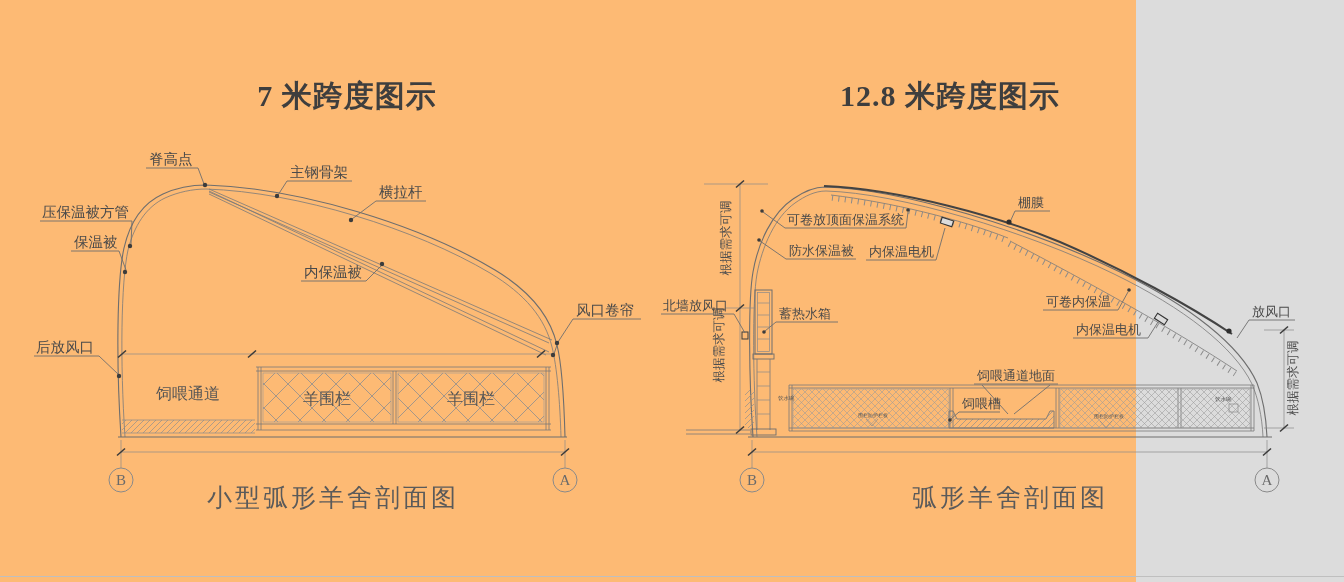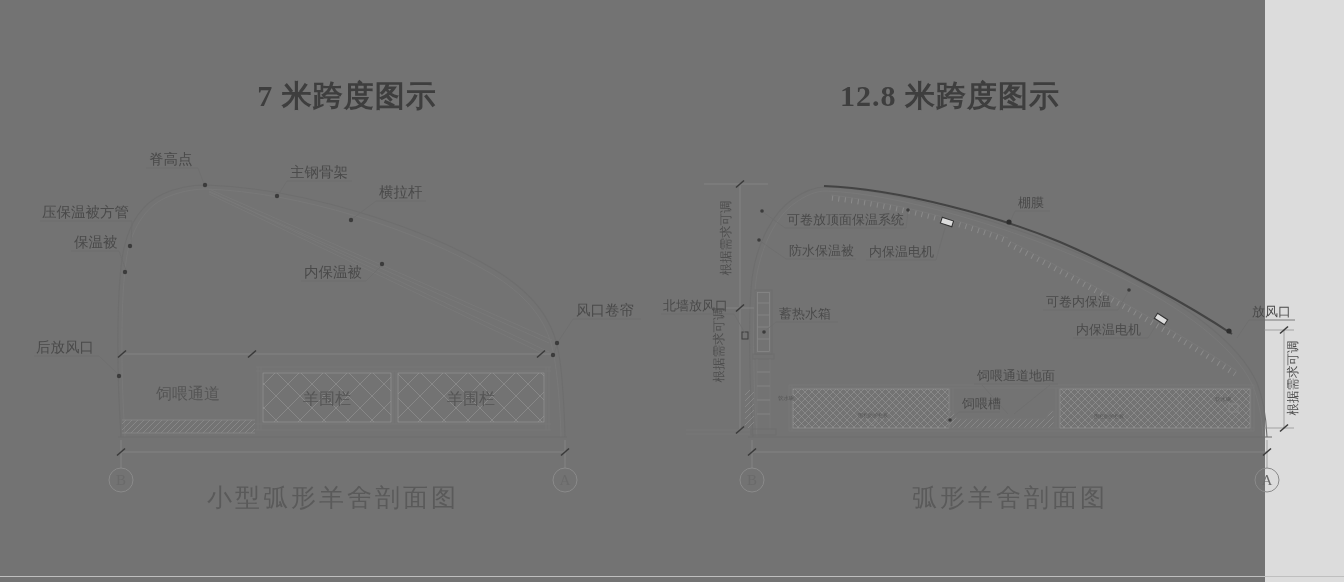--- a/index.html
+++ b/index.html
@@ -1,17 +1,17 @@
 <!DOCTYPE html>
 <html><head>
 <meta charset="utf-8">
 <style>
   html,body{margin:0;padding:0;}
   body{background:#dcdcdc;width:1344px;height:582px;overflow:hidden;}
-  #stage{position:relative;width:1265px;height:582px;background:#737373;}
+  #stage{position:relative;width:1136px;height:582px;background:#fdba74;}
   svg{display:block;}
   
   .ln{stroke:#6e6e6e;fill:none;stroke-width:1.1;}
   .ln2{stroke:#7a7a7a;fill:none;stroke-width:0.8;}
   .lnthin{stroke:#8a8a8a;fill:none;stroke-width:0.7;}
   .lndark{stroke:#434343;fill:none;stroke-width:2;}
   .shelf{stroke:#6e6e6e;fill:none;stroke-width:0.9;}
   .leader{stroke:#6e6e6e;fill:none;stroke-width:0.9;}
   .tick{stroke:#3a3a3a;stroke-width:1.5;fill:none;}
   .dot{fill:#3c3c3c;stroke:none;}

